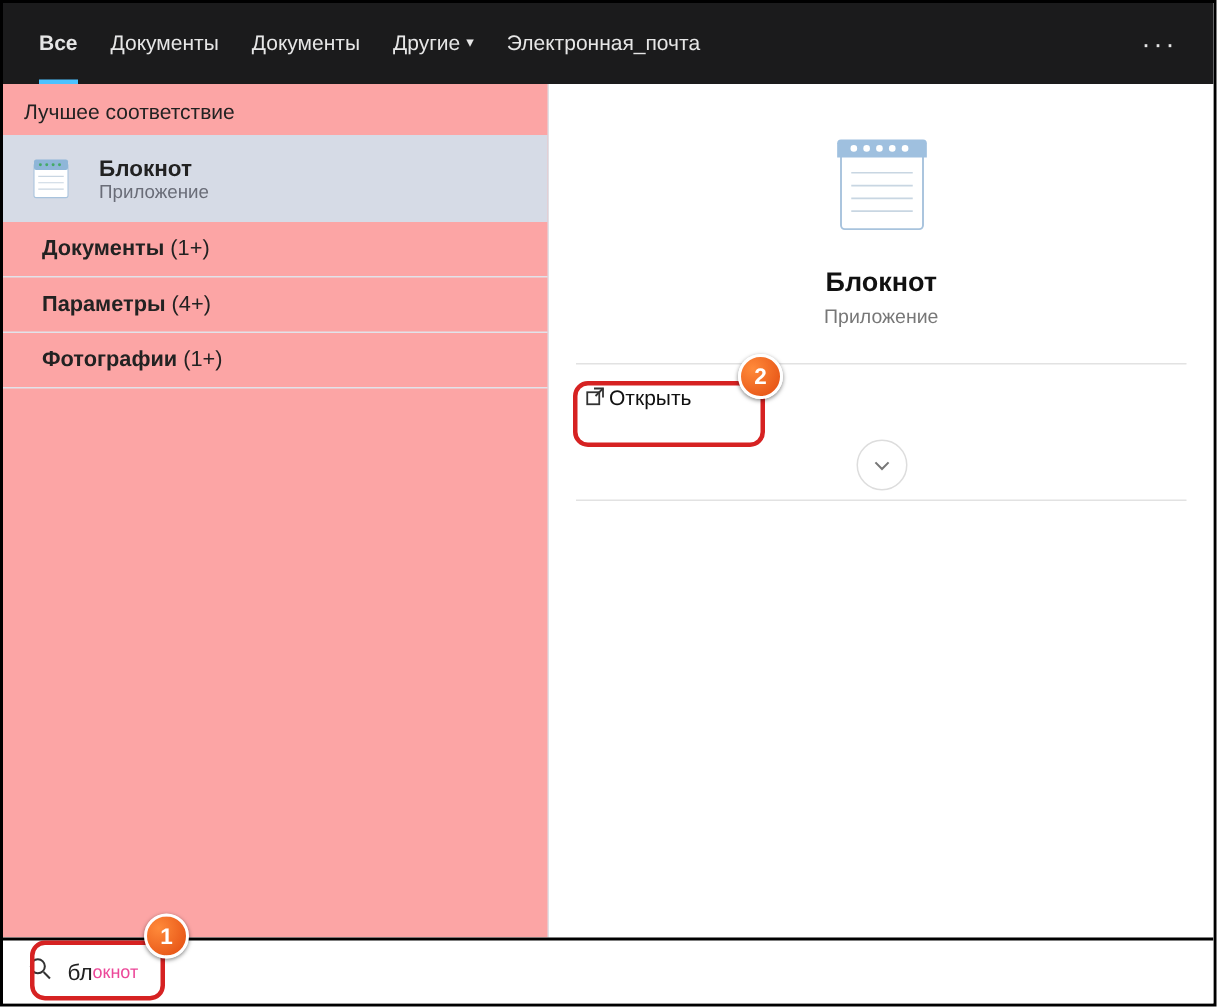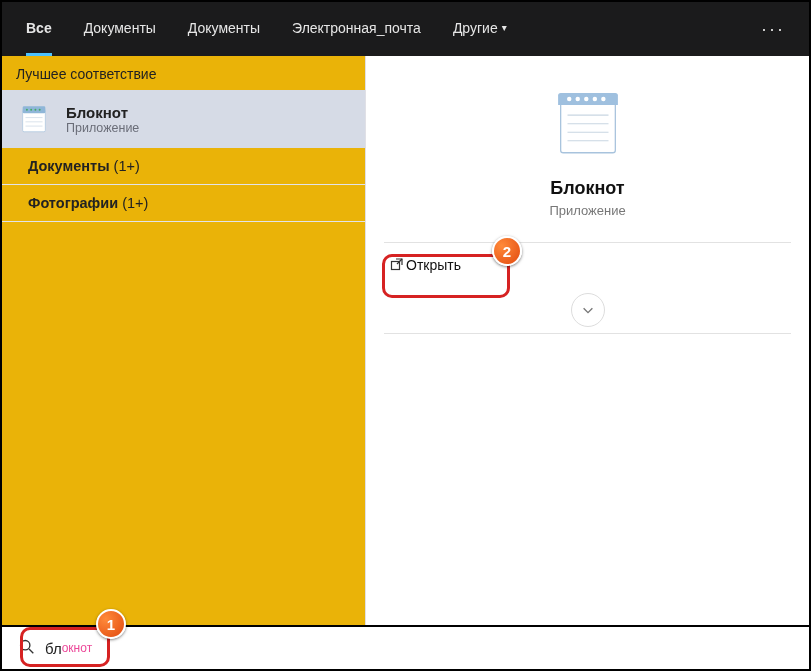--- a/index.html
+++ b/index.html
@@ -14,39 +14,39 @@
   .topbar {
     background: #1b1b1c;
     color: #fff;
     height: 54px;
     display: flex;
     align-items: center;
     padding: 0 18px 0 24px;
     font-size: 14px;
     position: relative;
   }
-  .tabs { display: flex; align-items: center; gap: 32px; height: 100%; }
+  .tabs { display: flex; align-items: center; gap: 22px; height: 100%; }
   .tab {
     display: flex; align-items: center; height: 100%;
     color: #e6e6e6; cursor: pointer; position: relative;
     border-bottom: 3px solid transparent;
   }
   .tab.active { font-weight: 600; border-bottom-color: #4cc2ff; }
   .tab .chev { margin-left: 4px; font-size: 10px; }
   .more {
     margin-left: auto; color: #e6e6e6; font-size: 18px; letter-spacing: 2px;
     cursor: pointer; padding: 4px 6px;
   }
   .main {
     display: flex;
     height: calc(100% - 54px - 44px);
   }
   .left {
     width: 364px;
-    background: #eab308;
+    background: #fca5a5;
     border-right: 1px solid #e0e0e6;
     font-size: 14.5px;
     color: #222;
   }
   .section-header {
     padding: 10px 14px 8px;
     font-size: 14px;
     color: #222;
   }
   .result {
@@ -142,26 +142,26 @@
     <div class="tab active">
         <span>Все</span>
       </div>
     <div class="tab">
         <span>Документы</span>
       </div>
     <div class="tab">
         <span>Документы</span>
       </div>
     <div class="tab">
-        <span>Электронная_почта</span>
-      </div>
-    <div class="tab">
       <span>Другие</span>
       <span class="chev">▾</span>
     </div>
+    <div class="tab">
+        <span>Электронная_почта</span>
+      </div>
   </div>
   <div class="more">···</div>
 </div>
 
 <div class="main">
 
   <div class="left">
     <div class="section-header">Лучшее соответствие</div>
     <div class="result">
       <div class="icon">
@@ -177,20 +177,23 @@
           <line x1="12" y1="34" x2="36" y2="34" stroke="#c9d6e2"></line>
         </svg>
       </div>
       <div class="labels">
         <div class="title">Блокнот</div>
         <div class="sub">Приложение</div>
       </div>
     </div>
     <div class="category">
       <span>Документы </span><span class="count">(1+)</span>
+    </div>
+    <div class="category">
+      <span>Параметры </span><span class="count">(4+)</span>
     </div>
     <div class="category">
       <span>Фотографии </span><span class="count">(1+)</span>
     </div>
   </div>
 
   <div class="right">
     <div class="app-icon-large">
       <svg width="82" height="82" viewBox="0 0 96 96">
         <rect x="16" y="20" width="64" height="64" rx="3" fill="#fff" stroke="#a8c3dd" stroke-width="1.5"></rect>

